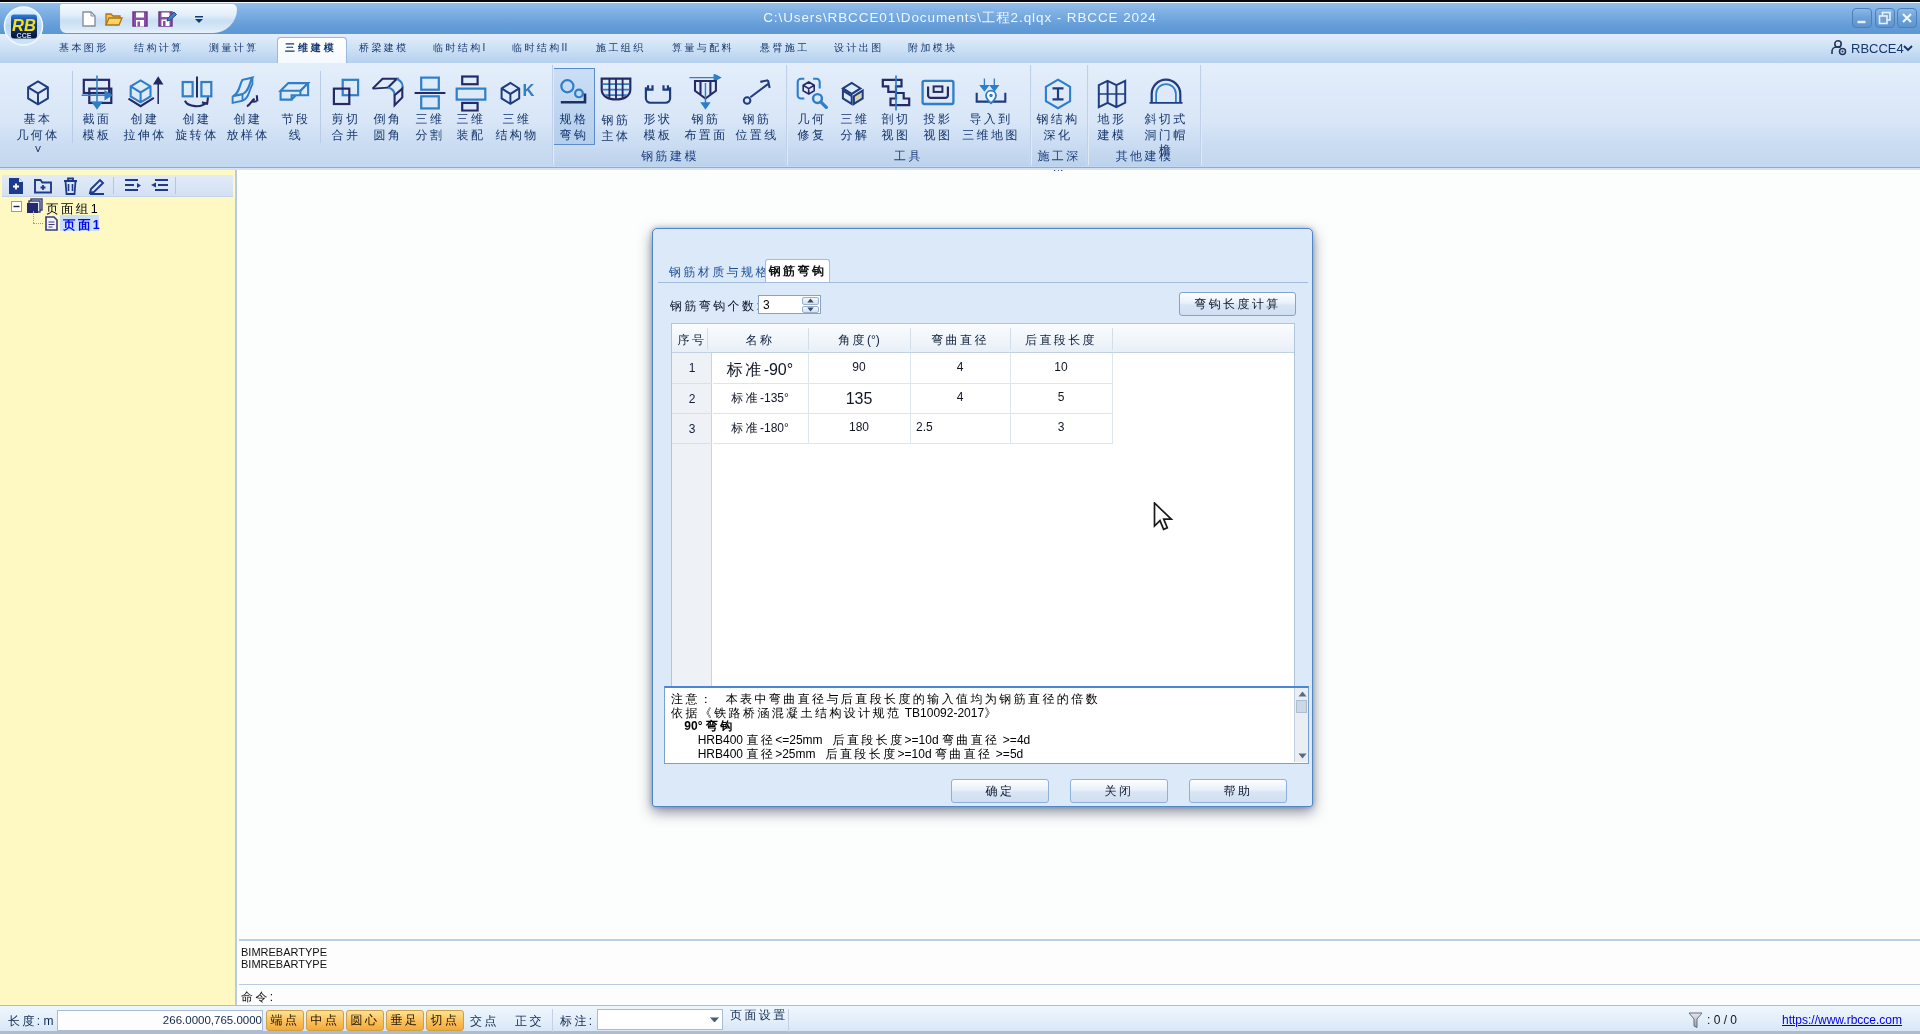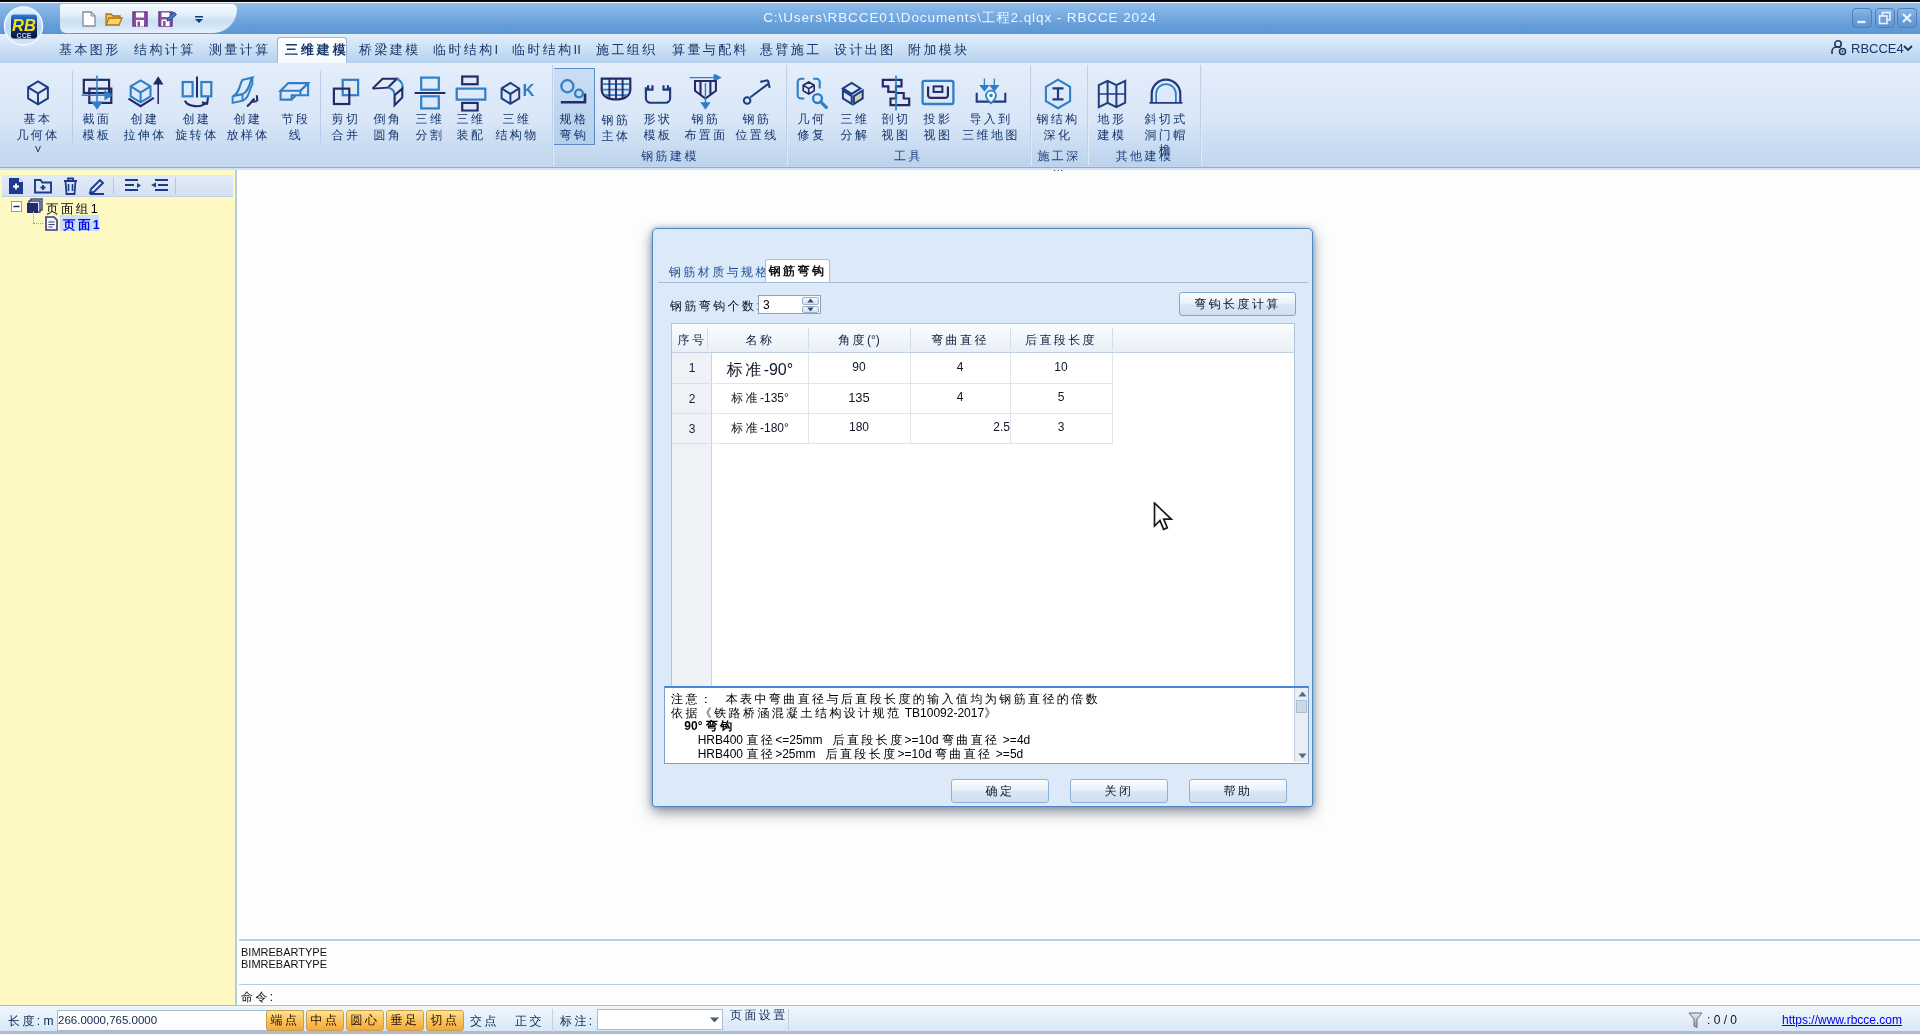--- a/index.html
+++ b/index.html
@@ -7,21 +7,21 @@
 
 #titlebar{position:absolute;left:0;top:0;width:1920px;height:34px;background:linear-gradient(180deg,#9dc2ec 0%,#7fb0e4 35%,#649dd8 75%,#5d97d3 100%)}
 #topline{position:absolute;left:0;top:0;width:1920px;height:2px;background:#06080f}
 #topline2{position:absolute;left:0;top:2px;width:1920px;height:1px;background:#f4f9ff}
 #qat{position:absolute;left:60px;top:4px;width:177px;height:29px;background:linear-gradient(180deg,#f6fbfe 0%,#e2eefa 38%,#cadff4 58%,#d8e8f7 85%,#e9f3fc 100%);border-radius:4px 10px 48px 12px}
 #title-text{position:absolute;left:0;top:9px;width:1920px;text-align:center;font-size:13.5px;color:#eef6ff;letter-spacing:0.9px}
 
 .winbtn{position:absolute;top:8px;width:20px;height:20px;border-radius:4px;background:linear-gradient(180deg,#8cb8e6 0%,#6ea3d9 45%,#5e93cd 100%);border:1px solid #4d80b8}
 
 #menubar{position:absolute;left:0;top:34px;width:1920px;height:29px;background:linear-gradient(180deg,#e3eefb 0%,#cbdff5 55%,#b5d0ee 100%)}
-.mtab{position:absolute;top:7px;font-size:13px;color:#15386e;white-space:nowrap}
+.mtab{position:absolute;top:7px;font-size:10px;color:#15386e;white-space:nowrap}
 #activetab{position:absolute;top:3px;left:277px;width:70px;height:26px;background:linear-gradient(180deg,#ffffff,#f4f9ff);border:1px solid #9db8da;border-bottom:none;border-radius:4px 4px 0 0}
 
 #ribbon{position:absolute;left:0;top:63px;width:1920px;height:106px;background:linear-gradient(180deg,#e4eefb 0%,#d8e6f7 55%,#cadcf2 78%,#c3d7ef 100%)}
 #ribbon .gband{position:absolute;top:85px;height:18px;background:linear-gradient(180deg,#c8daf0,#bcd2ec);font-size:12px;color:#1d3f7e;text-align:center;line-height:17px}
 .rsep{position:absolute;top:2px;height:100px;width:2px;background:linear-gradient(90deg,#aec3e0,#f0f6fd)}
 .rsep2{position:absolute;top:8px;height:72px;width:1px;background:#b9cce6}
 .rbtn{position:absolute;top:2px;text-align:center;font-size:12px;color:#16366d}
 .rbtn .lbl{line-height:15.5px;margin-top:3px}
 .rbtn svg{display:block;margin:0 auto;transform:scale(1.1);transform-origin:50% 20%}
 #selbtn{position:absolute;left:553px;top:5px;width:42px;height:77px;background:linear-gradient(180deg,#cbdef5,#b4cfec);border:1px solid #5a8cc8}
@@ -454,26 +454,26 @@
     <div class="abs" style="left:41px;top:90px;width:399px;height:30px;border-bottom:1px solid #dde5ee"></div>
     <div class="abs" style="left:136px;top:29px;width:1px;height:91px;background:#dde5ee"></div>
     <div class="abs" style="left:238px;top:29px;width:1px;height:91px;background:#dde5ee"></div>
     <div class="abs" style="left:338px;top:29px;width:1px;height:91px;background:#dde5ee"></div>
     <div class="abs" style="left:440px;top:29px;width:1px;height:91px;background:#dde5ee"></div>
     <div class="abs" style="left:40px;top:36px;width:96px;text-align:center;font-size:16px;color:#101624"><span class="cjk">标准</span>-90°</div>
     <div class="abs" style="left:136px;top:36px;width:102px;text-align:center;font-size:12px;color:#101624">90</div>
     <div class="abs" style="left:238px;top:36px;width:100px;text-align:center;font-size:12px;color:#101624">4</div>
     <div class="abs" style="left:338px;top:36px;width:102px;text-align:center;font-size:12px;color:#101624">10</div>
     <div class="abs" style="left:40px;top:66px;width:96px;text-align:center;font-size:12px;color:#101624"><span class="cjk">标准</span>-135°</div>
-    <div class="abs" style="left:136px;top:66px;width:102px;text-align:center;font-size:13px;color:#101624">135</div>
+    <div class="abs" style="left:136px;top:66px;width:102px;text-align:center;font-size:16px;color:#101624">135</div>
     <div class="abs" style="left:238px;top:66px;width:100px;text-align:center;font-size:12px;color:#101624">4</div>
     <div class="abs" style="left:338px;top:66px;width:102px;text-align:center;font-size:12px;color:#101624">5</div>
     <div class="abs" style="left:40px;top:96px;width:96px;text-align:center;font-size:12px;color:#101624"><span class="cjk">标准</span>-180°</div>
     <div class="abs" style="left:136px;top:96px;width:102px;text-align:center;font-size:12px;color:#101624">180</div>
-    <div class="abs" style="left:238px;top:96px;width:100px;text-align:right;font-size:12px;color:#101624">2.5</div>
+    <div class="abs" style="left:244px;top:96px;width:100px;text-align:left;font-size:12px;color:#101624">2.5</div>
     <div class="abs" style="left:338px;top:96px;width:102px;text-align:center;font-size:12px;color:#101624">3</div>
   </div>
 
   <div id="dnote">
     <div class="abs" style="left:6px;top:5px;line-height:13.7px;white-space:pre"><span class="cjk">注意：  本表中弯曲直径与后直段长度的输入值均为钢筋直径的倍数</span><br><span class="cjk">依据《铁路桥涵混凝土结构设计规范</span> TB10092-2017<span class="cjk">》</span><br><span style="font-weight:bold">    90° <span class="cjk">弯钩</span></span><br>        HRB400 <span class="cjk">直径</span>&lt;=25mm   <span class="cjk">后直段长度</span>&gt;=10d <span class="cjk">弯曲直径</span> &gt;=4d<br>        HRB400 <span class="cjk">直径</span>&gt;25mm   <span class="cjk">后直段长度</span>&gt;=10d <span class="cjk">弯曲直径</span> &gt;=5d</div>
     <div class="abs" style="right:0;top:0;width:14px;height:74px;background:#e9eef5;border-left:1px solid #c2cfdf">
       <svg class="abs" style="left:3px;top:3px" width="9" height="7" viewBox="0 0 9 7">
           <path d="M4.5 0.5 l4 5 h-8 z" fill="#5a6a80"></path>
         </svg>
       <svg class="abs" style="left:3px;bottom:3px" width="9" height="7" viewBox="0 0 9 7">
@@ -493,21 +493,21 @@
 
 <div id="cmdarea">
   <div style="position:absolute;left:2px;top:5px">BIMREBARTYPE</div>
   <div style="position:absolute;left:2px;top:17px">BIMREBARTYPE</div>
   <div id="cmdsep"></div>
   <div style="position:absolute;left:2px;top:48px;font-size:12px" class="cjk">命令:</div>
 </div>
 
 <div id="statusbar">
   <div class="abs" style="left:8px;top:7px"><span class="cjk">长度</span>: m</div>
-  <div class="abs" style="left:57px;top:4px;width:247px;height:21px;background:#fdfdfe;border:1px solid #a8bcd4;text-align:left;line-height:19px;color:#10284e;font-size:11.5px">266.0000,765.0000</div>
+  <div class="abs" style="left:57px;top:4px;width:206px;height:21px;background:#fdfdfe;border:1px solid #a8bcd4;text-align:right;line-height:19px;color:#10284e;font-size:11.5px">266.0000,765.0000</div>
   <div class="snapbtn cjk" style="left:266px">端点</div>
   <div class="snapbtn cjk" style="left:306px">中点</div>
   <div class="snapbtn cjk" style="left:346px">圆心</div>
   <div class="snapbtn cjk" style="left:386px">垂足</div>
   <div class="snapbtn cjk" style="left:426px">切点</div>
   <div class="abs cjk" style="left:470px;top:7px">交点</div>
   <div class="abs cjk" style="left:515px;top:7px">正交</div>
   <div class="abs" style="left:560px;top:7px"><span class="cjk">标注</span>:</div>
   <div class="abs" style="left:597px;top:3px;width:126px;height:21px;background:#fff;border:1px solid #a8bcd4">
     <svg class="abs" style="right:3px;top:7px" width="9" height="6" viewBox="0 0 9 6">

